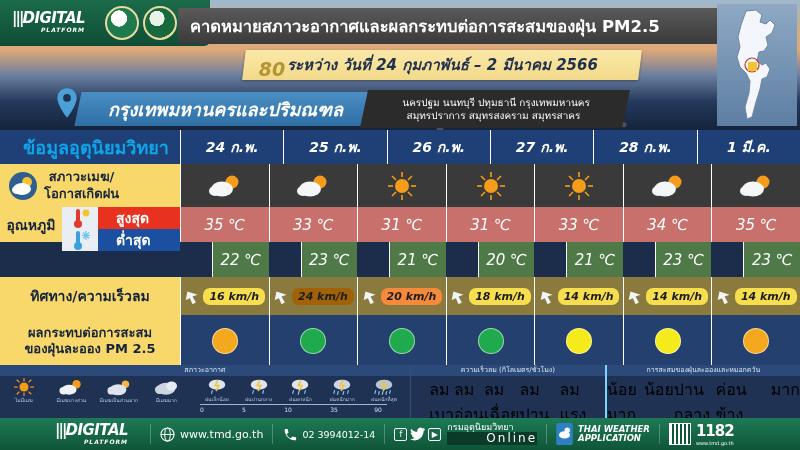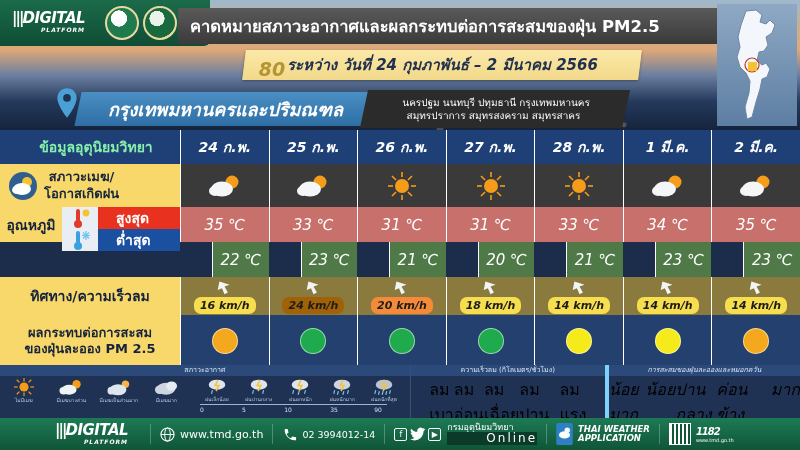--- a/index.html
+++ b/index.html
@@ -94,21 +94,21 @@
   .row { display:flex; width:800px; }
   .lbl {
     width:180px; flex:0 0 180px;
     display:flex; align-items:center; justify-content:center;
     color:#15243c; font-weight:bold; text-align:center;
   }
   .cell { flex:1 1 0; border-left:1.5px solid #ffffff; position:relative;
           display:flex; align-items:center; justify-content:center; }
 
   .row-head { height:34px; background:#1e4076; }
-  .row-head .lbl { background:#1e4076; color:#86efac; font-size:14px;padding-left:12px; }
+  .row-head .lbl { background:#1e4076; color:#0ea5e9; font-size:18px;padding-left:12px; }
   .row-head .cell { color:#fff; font-size:14px; font-weight:bold; font-style:italic; border-left:1.5px solid #ffffff; }
 
   .row-sky { height:43px; }
   .row-sky .lbl { background:#f8d86a; font-size:13px; line-height:1.25; gap:6px; justify-content:flex-start; padding-left:8px; }
   .row-sky .cell { background:#3a3a3a; }
 
   .row-tmax { height:35px; }
   .row-tmax .cell { background:#c8706b; color:#fff; font-size:15px; font-style:italic; }
   .row-tmin { height:35px;gap:32px; }
   .row-tmin .cell { background:#4f7a48; color:#fff; font-size:15px; font-style:italic; }
@@ -119,35 +119,35 @@
   .temp-chips { width:118px; flex:0 0 118px; display:flex; flex-direction:column; }
   .chip { flex:1 1 0; display:flex; align-items:center; }
   .chip .thermo { width:36px; flex:0 0 36px; background:#e9eef5; display:flex; align-items:center; justify-content:center; }
   .chip .txt { flex:1 1 auto; color:#fff; font-weight:bold; font-size:14px; display:flex; align-items:center; padding-left:18px; }
   .chip.hot .txt { background:#e8311e; }
   .chip.cold .txt { background:#1b4fa0; }
 
   .row-wind { height:38px; }
   .row-wind .lbl { background:#f8d86a; font-size:14px; }
   .row-wind .cell { background:#8a7a3e; }
-  .wind-inner { display:flex; align-items:center; gap:2px;flex-direction:column; }
+  .wind-inner { display:flex; align-items:center; gap:2px; }
   .wind-chip { border-radius:7px; padding:2px 6px; font-size:11px; font-weight:bold; font-style:italic; color:#1d1d1d; white-space:nowrap; }
 
   .row-pm { height:52px; }
   .row-pm .lbl { background:#f8d86a; font-size:13px; line-height:1.25; }
   .row-pm .cell { background:#23406e; }
   .dot { width:26px; height:26px; border-radius:50%; border:1px solid rgba(255,255,255,.55); }
 
   
   .legend { position:absolute; left:0; top:365px; width:800px; height:53px; background:#1f3253;
             display:flex; }
   .lg-sec { position:relative; height:53px; }
   .lg-sec.sky { width:420px; }
   .lg-sec.wind { width:200px; border-left:1px solid #35507a; }
-  .lg-sec.pm { width:200px; border-left:4px solid #7dd3fc;font-style:italic; }
+  .lg-sec.pm { width:200px; border-left:2px solid #7dd3fc; }
   .lg-title { position:absolute; top:0; left:0; width:100%; height:11px;
               background:#2b4a7a; color:#dce8f7; font-size:7px; text-align:center; line-height:11px; }
   .lg-body { position:absolute; top:12px; left:0; width:100%; height:41px; display:flex; align-items:flex-start; }
   .lg-item { display:flex; flex-direction:column; align-items:center; width:100%; }
   .lg-item .cap { color:#b9cde6; font-size:5px; text-align:center; line-height:1.15; margin-top:1px; }
   .lg-ticks { position:relative; width:100%; height:10px; }
   .lg-ticks span { position:absolute; color:#cfe0f2; font-size:6px; transform:translateX(-50%); top:0; }
 
   .wind-bar { display:flex; width:150px; height:11px; margin:0 auto; }
   .wind-bar div { flex:1 1 0; }
@@ -158,21 +158,21 @@
   .f-item { display:flex; align-items:center; color:#fff; white-space:nowrap; }
   .f-sep { width:1px; height:20px; background:rgba(255,255,255,.25); margin:0 9px; }
   .f-text { font-size:11px; }
   .f-small { font-size:9.5px; }
   .sq { width:13px; height:13px; border:1.2px solid #fff; border-radius:2px;
         display:flex; align-items:center; justify-content:center; font-size:8px; color:#fff; margin-right:3px; }
   .qr { width:22px; height:22px; background:
         repeating-linear-gradient(90deg,#fff 0 2px,#0f5538 2px 4px),
         repeating-linear-gradient(0deg,#fff 0 2px,transparent 2px 4px);
         background-blend-mode:multiply; border:1px solid #fff; }
-  .badge1182 { color:#fff; font-size:10px; font-weight:bold; font-style:italic; letter-spacing:-1px; }
+  .badge1182 { color:#fff; font-size:15px; font-weight:bold; letter-spacing:-1px; }
 </style>
 </head>
 <body>
 
 <div class="header">
   <div class="hdr-city"></div>
   <div class="hdr-green"></div>
 
   <div class="logo-digital">
     <div class="big"><span class="bars">|||</span><span>DIGITAL</span></div>
@@ -216,21 +216,20 @@
 <div class="table">
 
   <div class="row row-head">
     <div class="lbl">ข้อมูลอุตุนิยมวิทยา</div>
     <div class="cell">24 ก.พ.</div>
     <div class="cell">25 ก.พ.</div>
     <div class="cell">26 ก.พ.</div>
     <div class="cell">27 ก.พ.</div>
     <div class="cell">28 ก.พ.</div>
     <div class="cell">1 มี.ค.</div>
-    <div class="cell">2 มี.ค.</div>
   </div>
 
   <div class="row row-sky">
     <div class="lbl">
       <svg width="30" height="30" viewBox="0 0 30 30">
         <circle cx="15" cy="15" r="14" fill="#2e5f8f"></circle>
         <circle cx="19" cy="11" r="5" fill="#f5c232"></circle>
         <ellipse cx="14" cy="18" rx="9" ry="6" fill="#fff"></ellipse>
         <ellipse cx="9" cy="19" rx="5" ry="4" fill="#fff"></ellipse>
       </svg>

